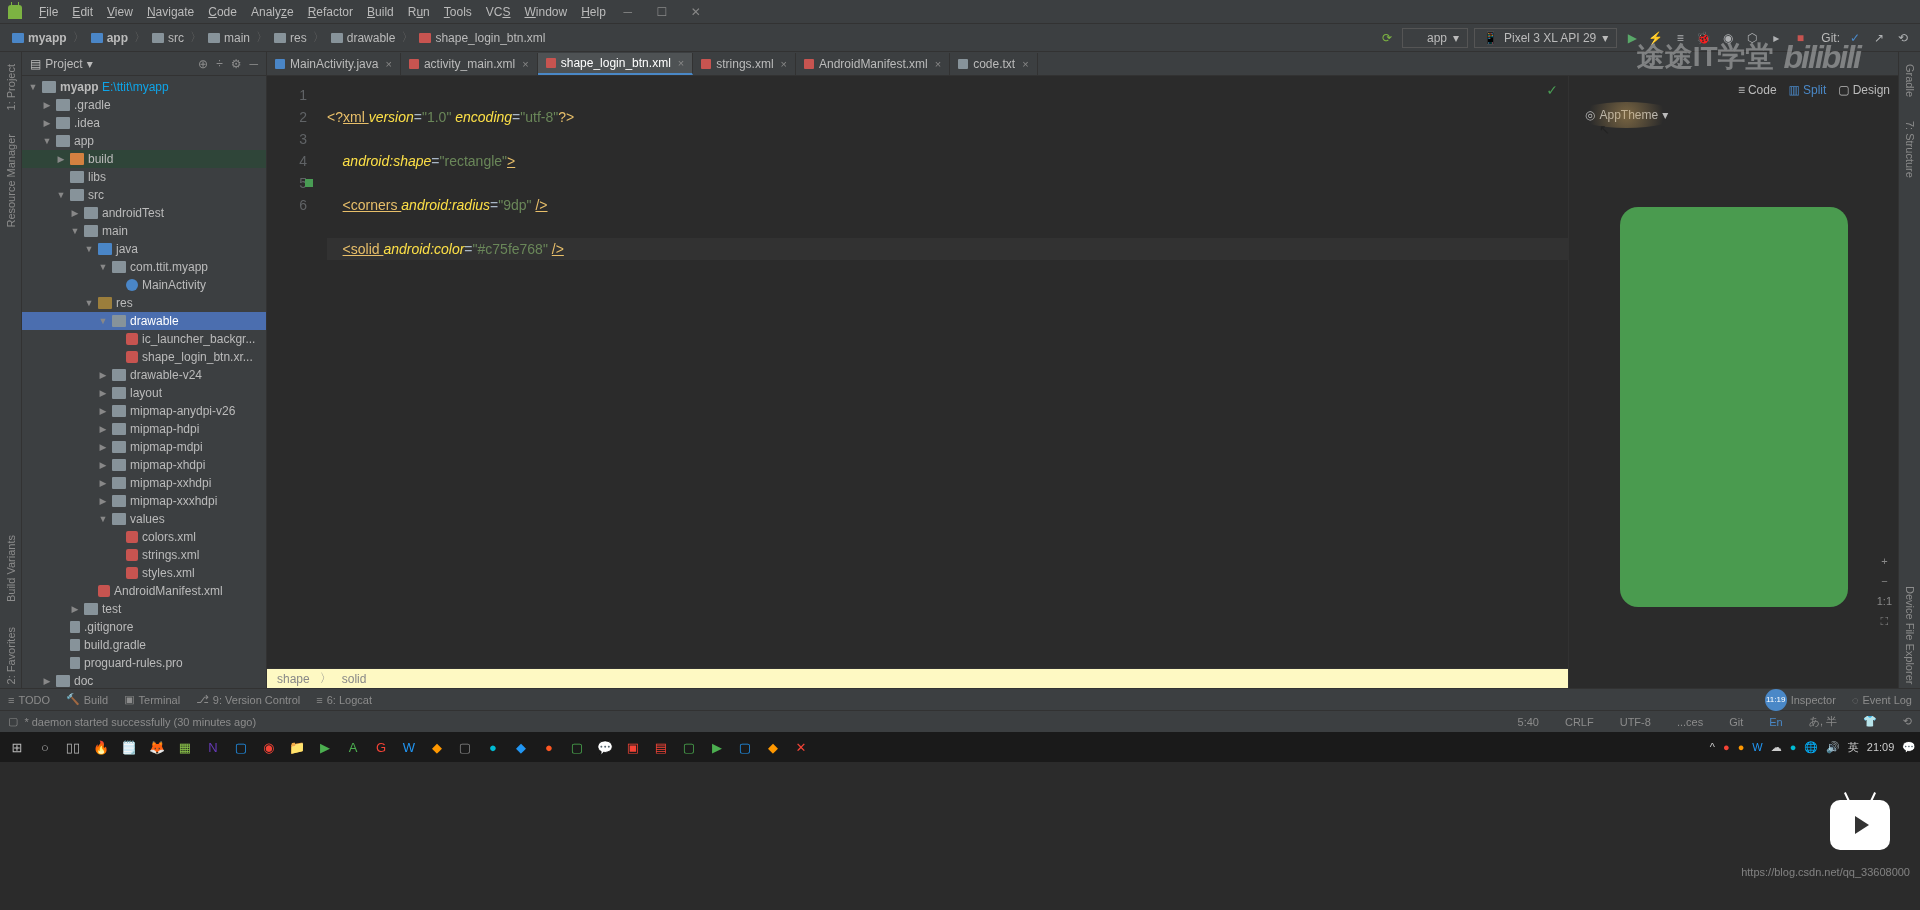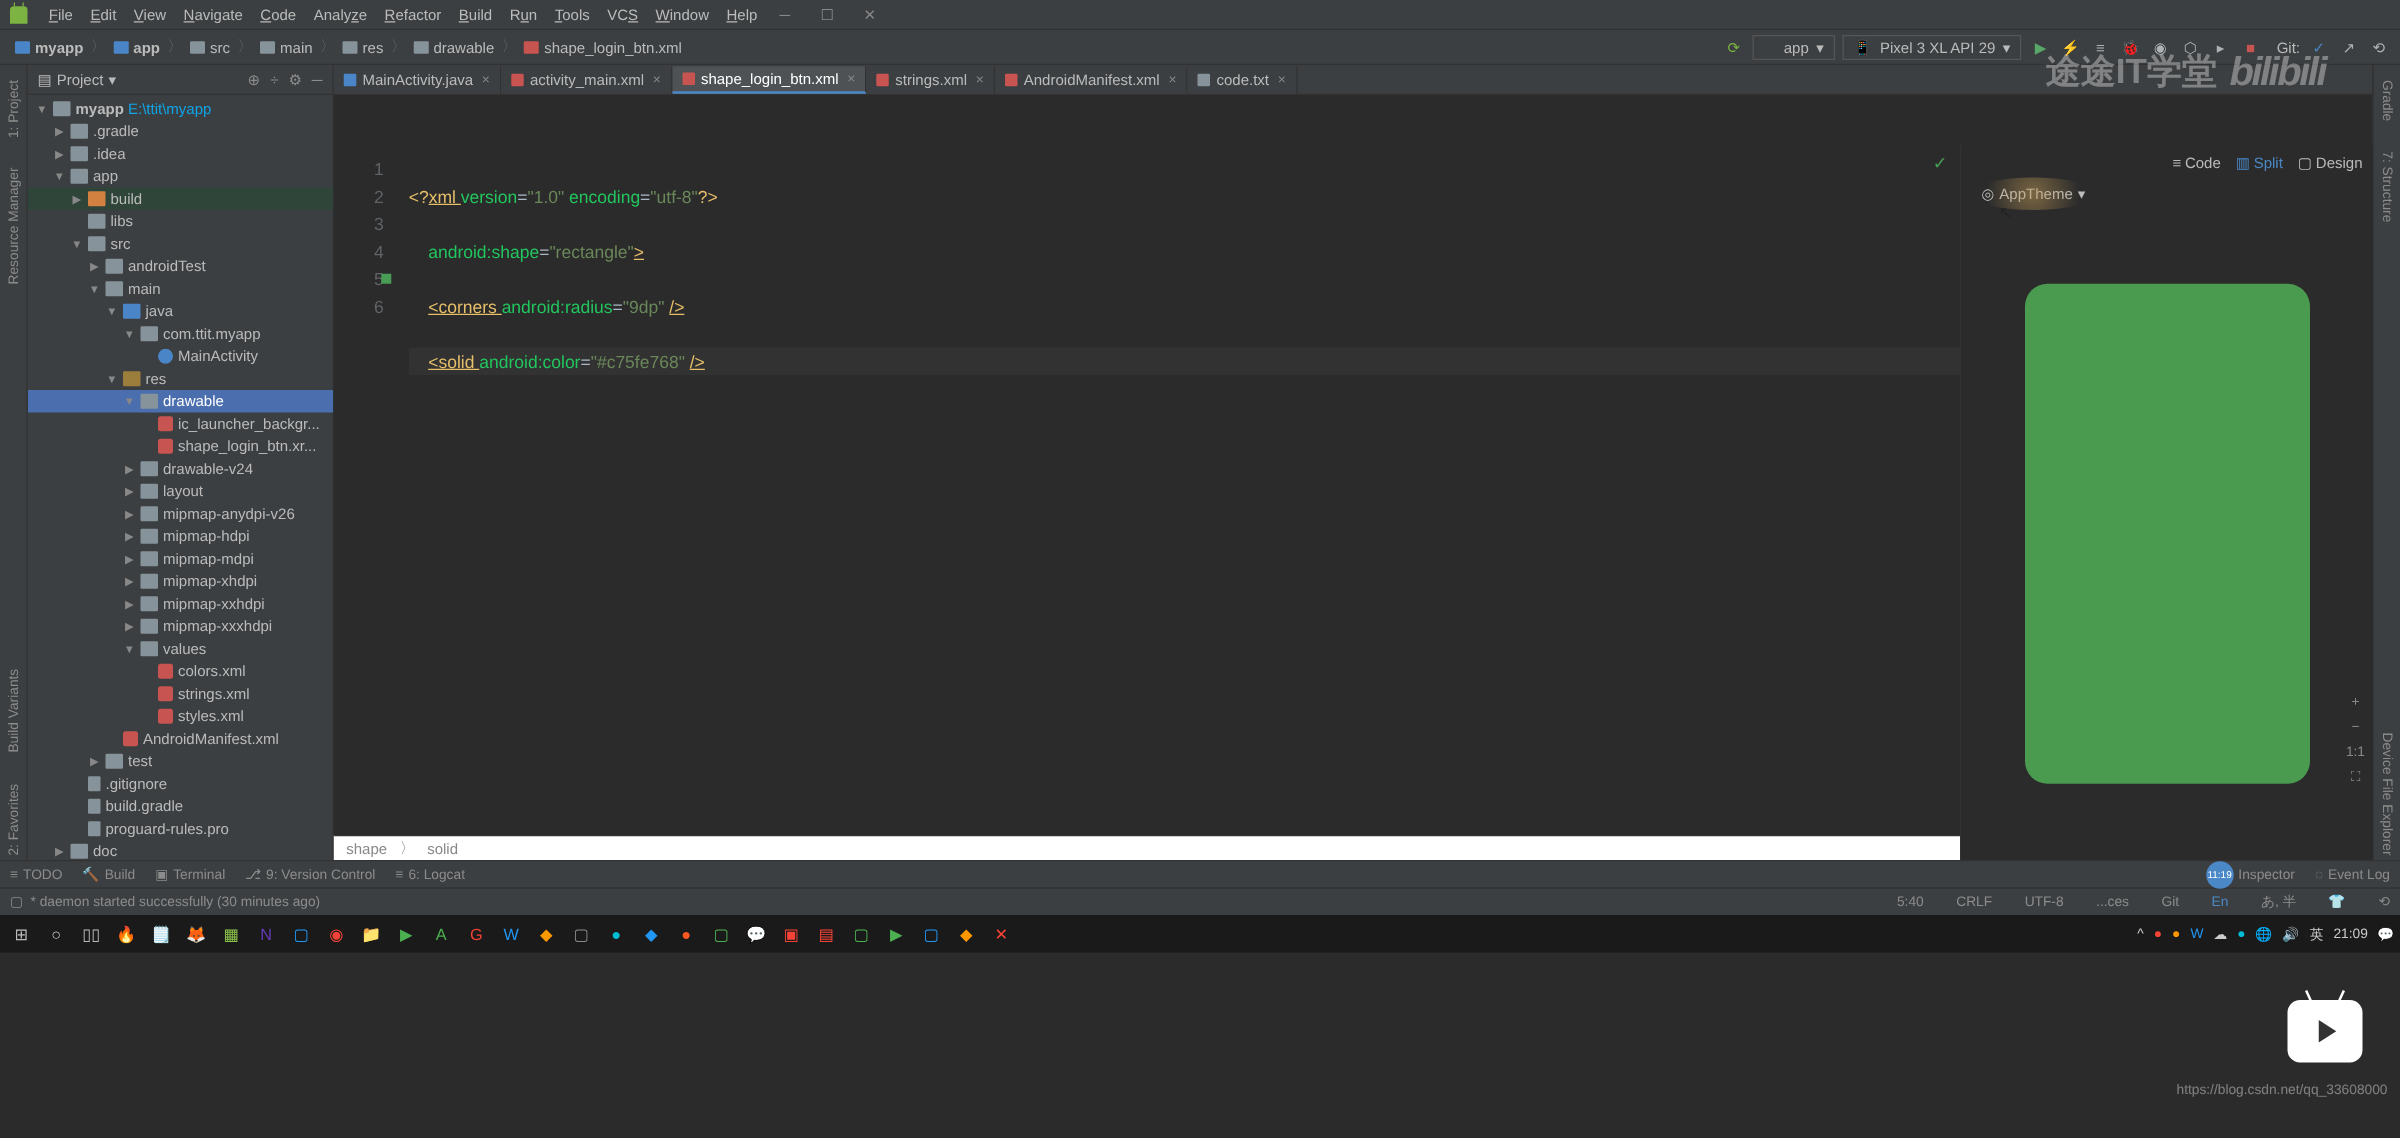--- a/index.html
+++ b/index.html
@@ -64,41 +64,41 @@
 .tree-label .dim { color: #0ea5e9; }
 .indent-0 { padding-left: 6px; }
 .indent-1 { padding-left: 20px; }
 .indent-2 { padding-left: 34px; }
 .indent-3 { padding-left: 48px; }
 .indent-4 { padding-left: 62px; }
 .indent-5 { padding-left: 76px; }
 .indent-6 { padding-left: 90px; }
 
 
-.editor-area { flex: 1; display: flex; flex-direction: column; background: #2b2b2b; gap: 40px; }
+.editor-area { flex: 1; display: flex; flex-direction: column; background: #2b2b2b; }
 .editor-tabs { height: 24px; background: #3c3f41; display: flex; align-items: flex-end; border-bottom: 1px solid #323232; }
 .editor-tab { height: 22px; padding: 0 8px; display: flex; align-items: center; gap: 5px; background: #3c3f41; border-right: 1px solid #323232; cursor: pointer; color: #bbb; }
 .editor-tab.active { background: #4e5254; color: #fff; border-bottom: 2px solid #4a88c7; }
 .tab-icon { width: 10px; height: 10px; border-radius: 1px; }
 .tab-close { color: #888; font-size: 11px; margin-left: 2px; }
 .editor-split { flex: 1; display: flex; }
 .code-pane { flex: 1; display: flex; flex-direction: column; position: relative; }
 .code-body { flex: 1; display: flex; font-family: 'JetBrains Mono', 'Consolas', monospace; font-size: 14px; line-height: 22px; }
 .gutter-col { width: 50px; text-align: right; color: #606366; padding: 8px 10px 0 0; user-select: none; position: relative; }
 .gutter-col .ln { height: 22px; }
 .gutter-mark { position: absolute; left: 38px; width: 8px; height: 8px; background: #499c54; }
 .code-col { flex: 1; padding: 8px 0 0 10px; white-space: pre; color: #a9b7c6; }
 .code-line { height: 22px; }
 .code-line.cursor-line { background: #323232; }
 .tag { color: #e8bf6a; text-decoration: underline; }
-.ns { color: #22c55e; }
+.ns { color: #fde047; font-style: italic; }
 .str { color: #6a8759; }
 .op { color: #a9b7c6; }
 .pi { color: #e8bf6a; }
-.breadcrumb-bottom { height: 20px; background: #ffffff; display: flex; align-items: center; padding: 0 10px; color: #888; gap: 10px; border-top: 1px solid #323232; }
+.breadcrumb-bottom { height: 20px; background: #fef9c3; display: flex; align-items: center; padding: 0 10px; color: #888; gap: 10px; border-top: 1px solid #323232; }
 .check-icon { position: absolute; top: 6px; right: 10px; color: #499c54; font-size: 14px; }
 
 
 .preview-pane { width: 330px; background: #2b2b2b; border-left: 1px solid #323232; display: flex; flex-direction: column; position: relative; }
 .preview-header { height: 28px; display: flex; align-items: center; justify-content: flex-end; padding: 0 8px; gap: 12px; }
 .view-mode { display: flex; align-items: center; gap: 3px; cursor: pointer; color: #bbb; }
 .view-mode.active { color: #4a88c7; }
 .theme-selector { display: flex; align-items: center; gap: 4px; padding: 4px 8px; cursor: pointer; position: relative; }
 .theme-highlight { position: absolute; top: -2px; left: -2px; right: -2px; bottom: -2px; background: radial-gradient(circle, rgba(200,160,90,0.5), transparent 70%); border-radius: 50%; pointer-events: none; }
 .preview-canvas { flex: 1; display: flex; align-items: center; justify-content: center; }

